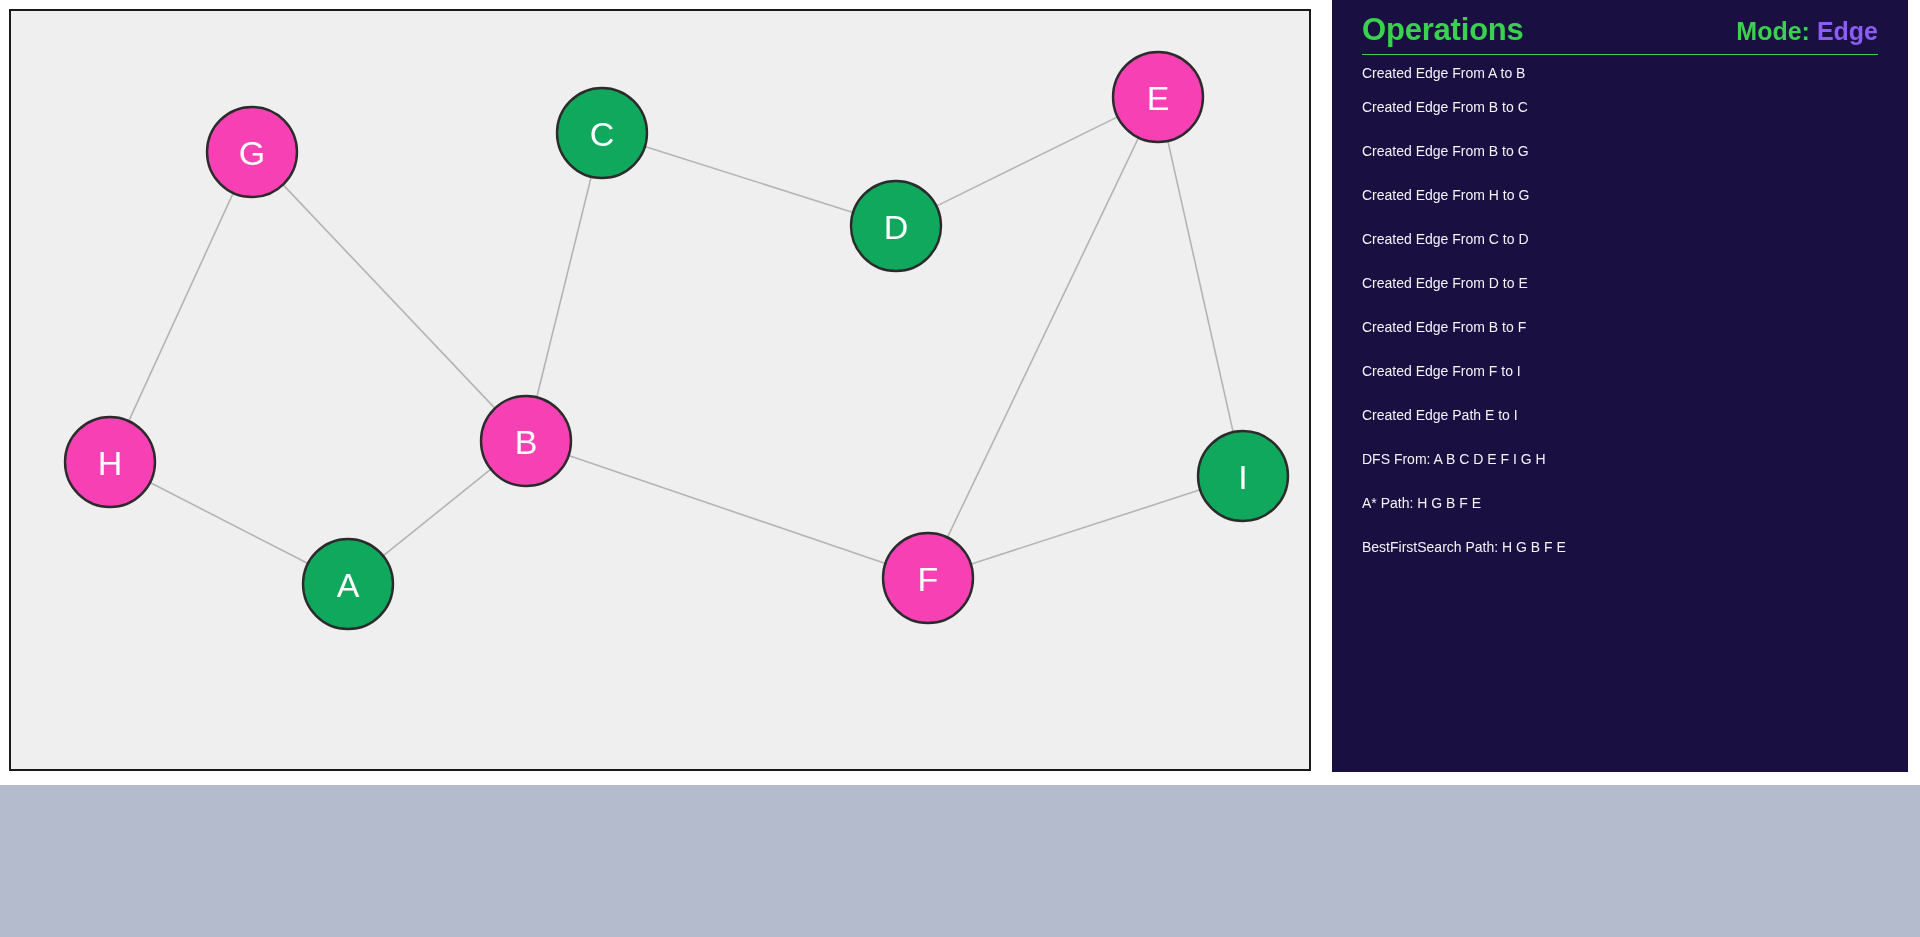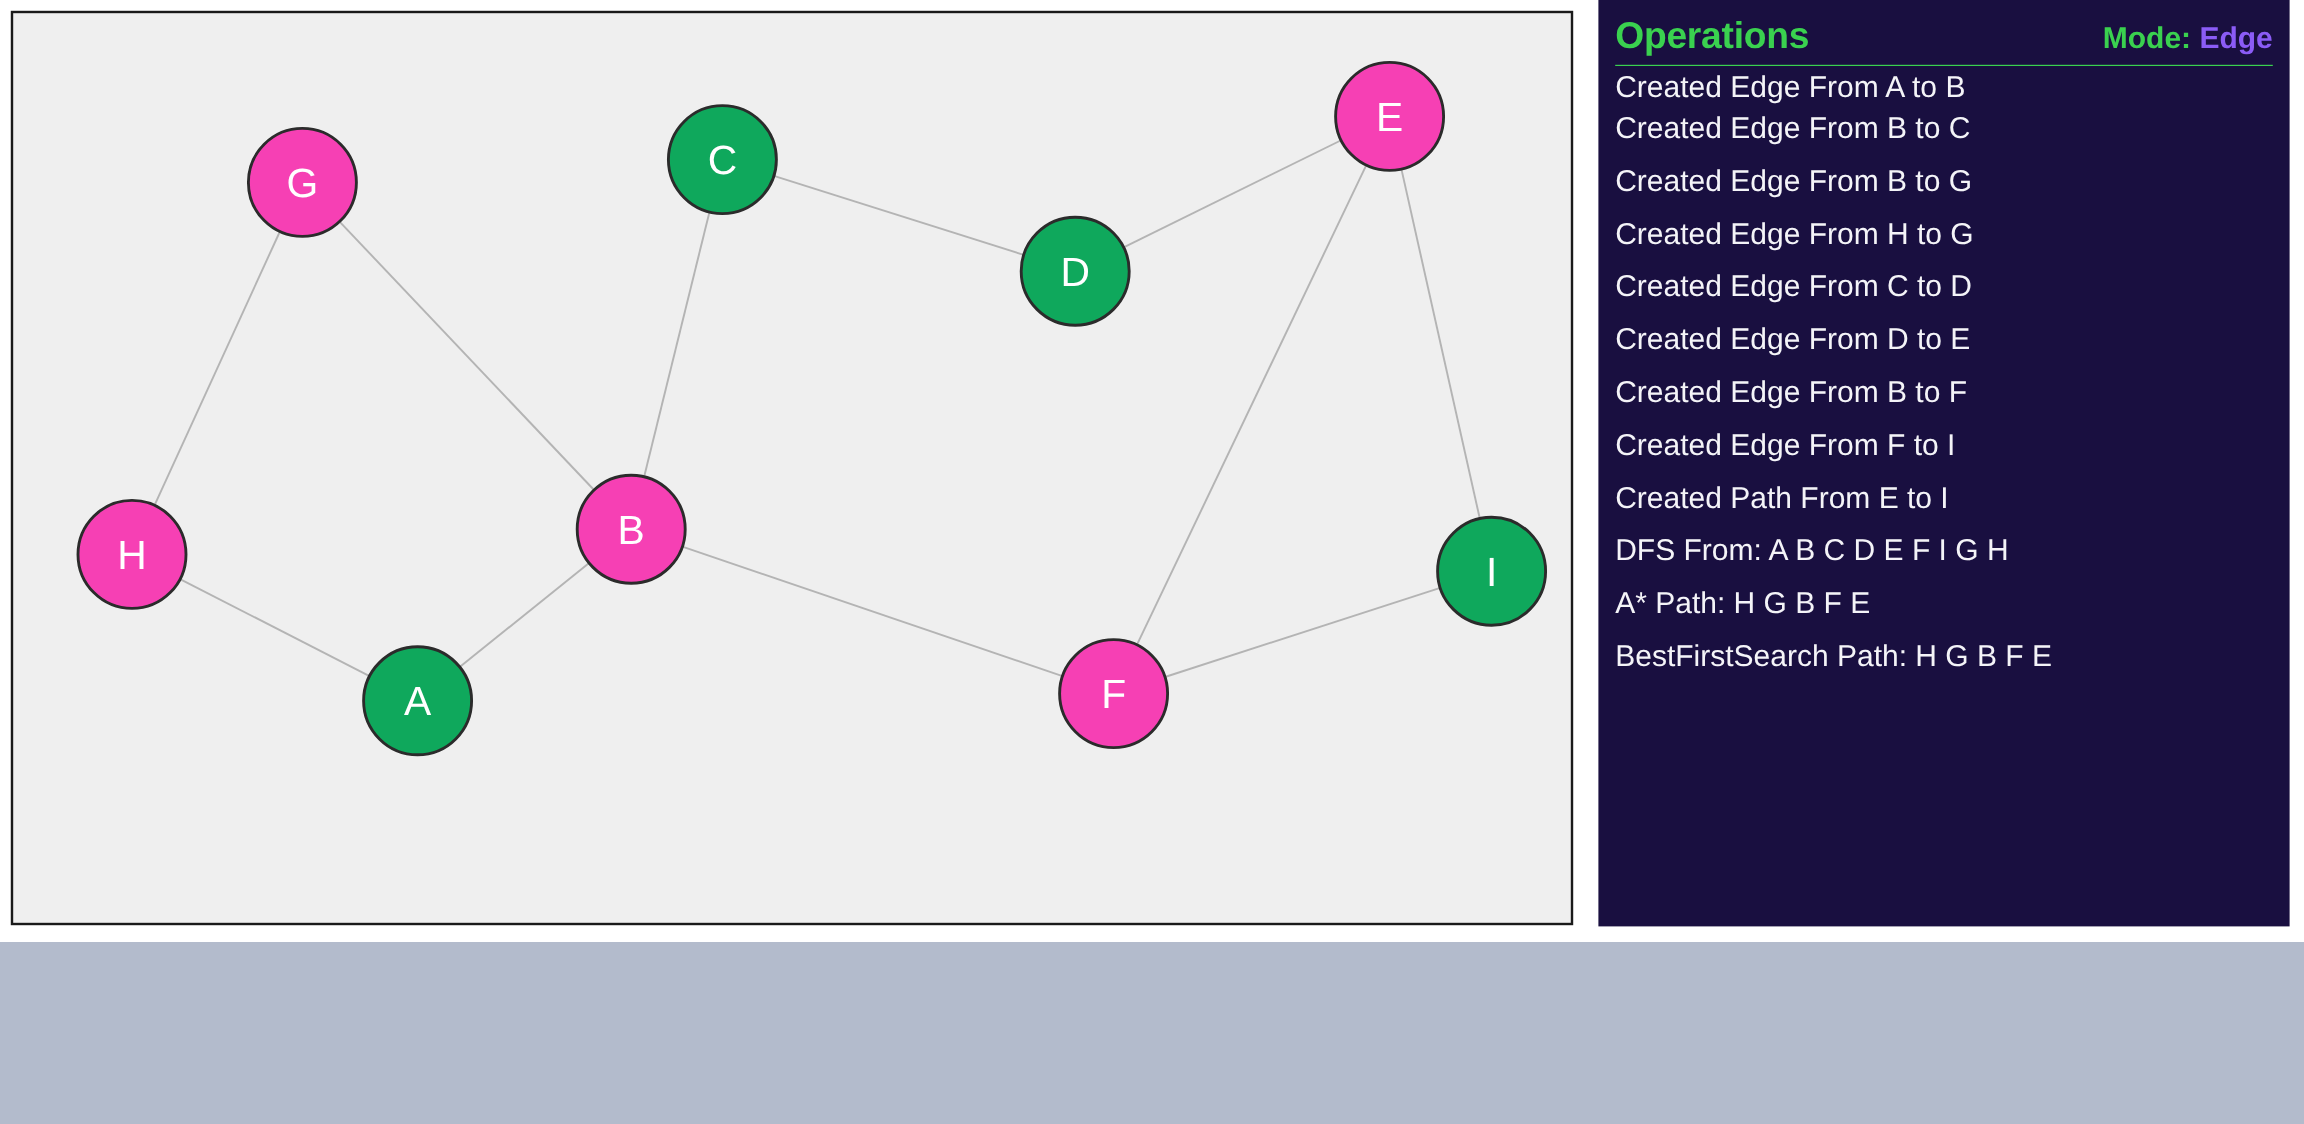--- a/index.html
+++ b/index.html
@@ -57,21 +57,21 @@
 
   
   #ops-panel {
     position: absolute;
     left: 1332px;
     top: 0px;
     width: 576px;
     height: 772px;
     background: #190f40;
     box-sizing: border-box;
-    padding: 0 14px;
+    padding: 0 30px;
     overflow: hidden;
   }
   #ops-header {
     display: flex;
     align-items: baseline;
     justify-content: space-between;
     padding-top: 12px;
     padding-bottom: 4px;
   }
   #ops-title {
@@ -93,21 +93,21 @@
     margin: 2px 0 0 0;
   }
   #ops-list {
     list-style: none;
     margin: 0;
     padding: 0;
     margin-top: 0px;
   }
   #ops-list li {
     color: #f4f4f8;
-    font-size: 25px;
+    font-size: 14px;
     line-height: 24px;
     padding: 0;
     margin: 0;
     height: 44px;
     display: flex;
     align-items: center;
     white-space: nowrap;
     text-align: center;
   }
   #ops-list li:first-child {
@@ -198,21 +198,21 @@
     <div id="ops-rule"></div>
     <ul id="ops-list">
         <li>Created Edge From A to B</li>
         <li>Created Edge From B to C</li>
         <li>Created Edge From B to G</li>
         <li>Created Edge From H to G</li>
         <li>Created Edge From C to D</li>
         <li>Created Edge From D to E</li>
         <li>Created Edge From B to F</li>
         <li>Created Edge From F to I</li>
-        <li>Created Path From E to I</li>
+        <li>Created Edge Path E to I</li>
         <li>DFS From: A B C D E F I G H</li>
         <li>A* Path: H G B F E</li>
         <li>BestFirstSearch Path: H G B F E</li>
       </ul>
   </div>
 
   <div id="controls-bar">
     
 
     

